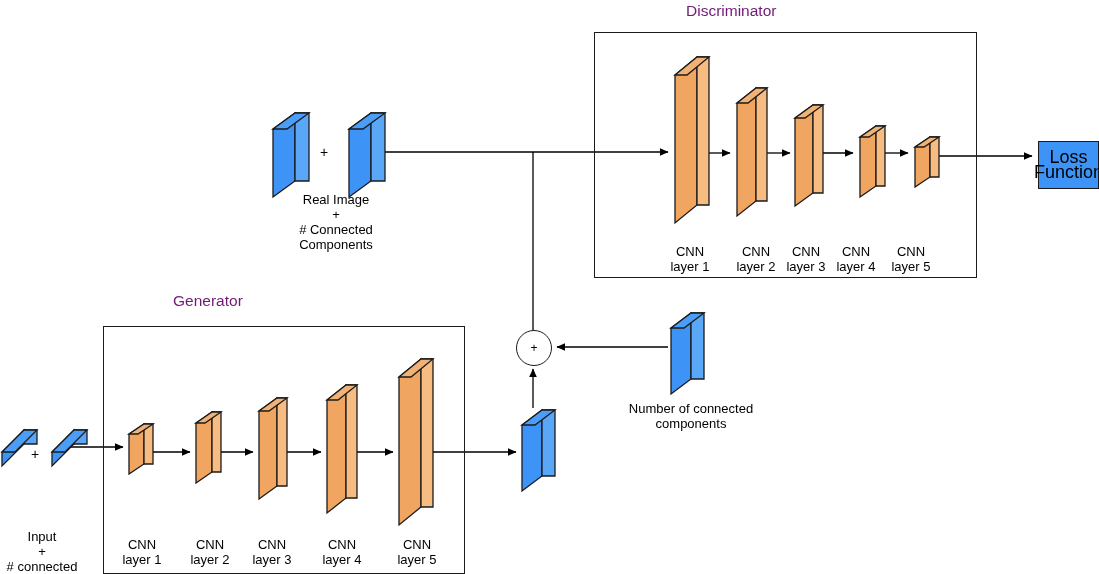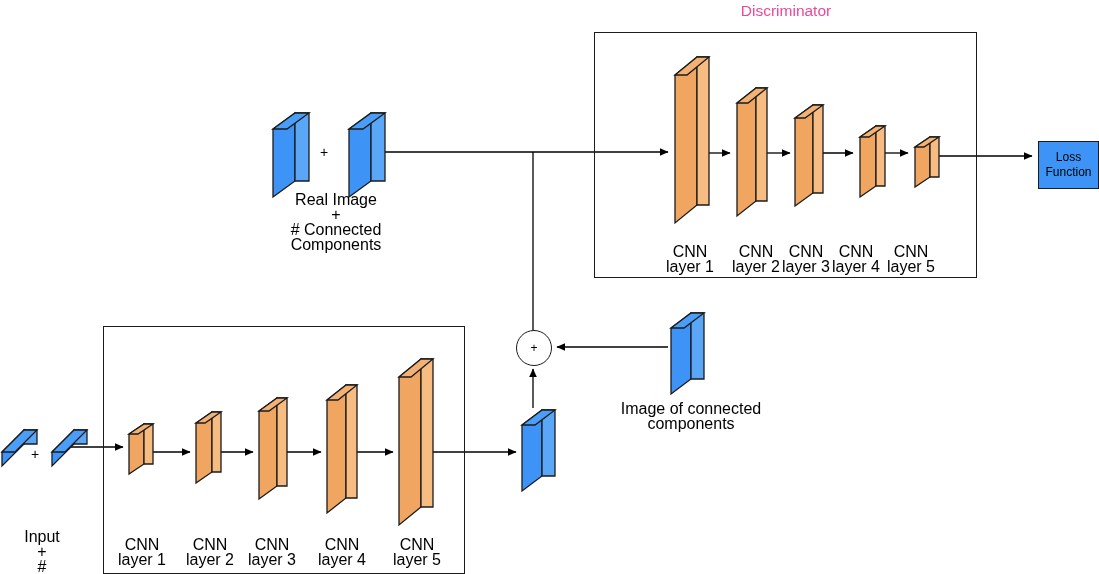--- a/index.html
+++ b/index.html
@@ -2,33 +2,33 @@
 <html><head>
 <meta charset="utf-8">
 <style>
   html,body{margin:0;padding:0;background:#ffffff;}
   #root{
     position:relative;width:1099px;height:574px;background:#ffffff;overflow:hidden;
     font-family:"Liberation Sans","DejaVu Sans",sans-serif;
     color:#000000;
   }
   .label{
-    position:absolute;text-align:center;font-size:16px;line-height:15px;
+    position:absolute;text-align:center;font-size:13px;line-height:15px;
     color:#000;white-space:pre-line;
   }
   .title{
-    position:absolute;text-align:center;font-size:15.5px;line-height:19px;color:#ec4899;
+    position:absolute;text-align:left;font-size:15.5px;line-height:19px;color:#701a75;
   }
   .groupbox{
     position:absolute;border:1.6px solid #1b1b1b;background:transparent;
   }
   .lossbox{
     position:absolute;background:#3d94f6;border:1.6px solid #1b1b1b;
     display:flex;align-items:center;justify-content:center;text-align:center;
-    font-size:12px;line-height:15px;color:#000;white-space:pre-line;
+    font-size:18px;line-height:15px;color:#000;white-space:pre-line;
   }
   .plus-sign{
     position:absolute;font-size:14px;line-height:14px;color:#000;text-align:center;
   }
   .sumnode{
     position:absolute;border:1.4px solid #1b1b1b;border-radius:50%;
     background:#ffffff;display:flex;align-items:center;justify-content:center;
     font-size:12px;color:#000;
   }
   svg.layerbox{position:absolute;overflow:visible;display:block;}
@@ -109,20 +109,21 @@
 layer 4</div>
 
   <svg class="layerbox" style="left:915px;top:137px;" width="40" height="62" viewBox="0 0 40 62">
     <polygon points="0,10 15,0 15,40 0,50" fill="#f0a660" stroke="#1b1b1b" stroke-width="1.3"></polygon>
     <polygon points="15,0 24,0 24,40 15,40" fill="#f7bc82" stroke="#1b1b1b" stroke-width="1.3"></polygon>
     <polygon points="0,10 15,0 24,0 9,10" fill="#f2b175" stroke="#1b1b1b" stroke-width="1.3"></polygon>
   </svg>
   <div class="label" style="left:861px;top:244px;width:100px;">CNN
 layer 5</div>
 
+  <div class="title" style="left:173px;top:291px;width:200px;">Generator</div>
   <div class="groupbox" style="left:103px;top:326px;width:360px;height:246px;"></div>
 
   <svg class="layerbox" style="left:129px;top:424px;" width="40" height="62" viewBox="0 0 40 62">
     <polygon points="0,10 15,0 15,40 0,50" fill="#f0a660" stroke="#1b1b1b" stroke-width="1.3"></polygon>
     <polygon points="15,0 24,0 24,40 15,40" fill="#f7bc82" stroke="#1b1b1b" stroke-width="1.3"></polygon>
     <polygon points="0,10 15,0 24,0 9,10" fill="#f2b175" stroke="#1b1b1b" stroke-width="1.3"></polygon>
   </svg>
   <div class="label" style="left:92px;top:537px;width:100px;">CNN
 layer 1</div>
 
@@ -194,21 +195,21 @@
     <polygon points="0,15 20,0 20,66 0,81" fill="#3d94f6" stroke="#1b1b1b" stroke-width="1.3"></polygon>
     <polygon points="20,0 33,0 33,66 20,66" fill="#5aa7f8" stroke="#1b1b1b" stroke-width="1.3"></polygon>
     <polygon points="0,15 20,0 33,0 13,15" fill="#4a9ef7" stroke="#1b1b1b" stroke-width="1.3"></polygon>
   </svg>
 
   <svg class="layerbox" style="left:671px;top:313px;" width="44" height="88" viewBox="0 0 44 88">
     <polygon points="0,15 20,0 20,66 0,81" fill="#3d94f6" stroke="#1b1b1b" stroke-width="1.3"></polygon>
     <polygon points="20,0 33,0 33,66 20,66" fill="#5aa7f8" stroke="#1b1b1b" stroke-width="1.3"></polygon>
     <polygon points="0,15 20,0 33,0 13,15" fill="#4a9ef7" stroke="#1b1b1b" stroke-width="1.3"></polygon>
   </svg>
-  <div class="label" style="left:605px;top:401px;width:172px;">Image of connected
+  <div class="label" style="left:605px;top:401px;width:172px;">Number of connected
 components</div>
 
   <div class="sumnode" style="left:516px;top:330px;width:34px;height:34px;">+</div>
 
   <div class="lossbox" style="left:1038px;top:141px;width:59px;height:46px;">Loss
 Function</div>
 
 </div>
 
 </body></html>

